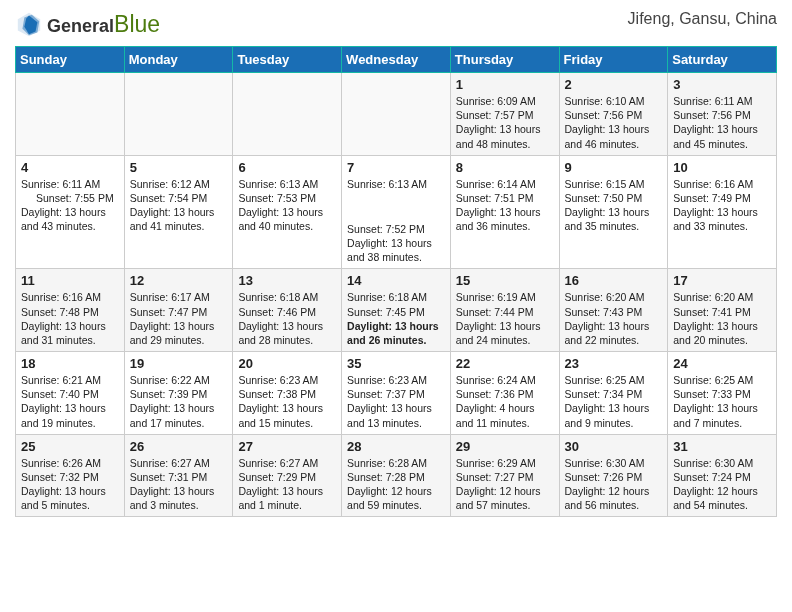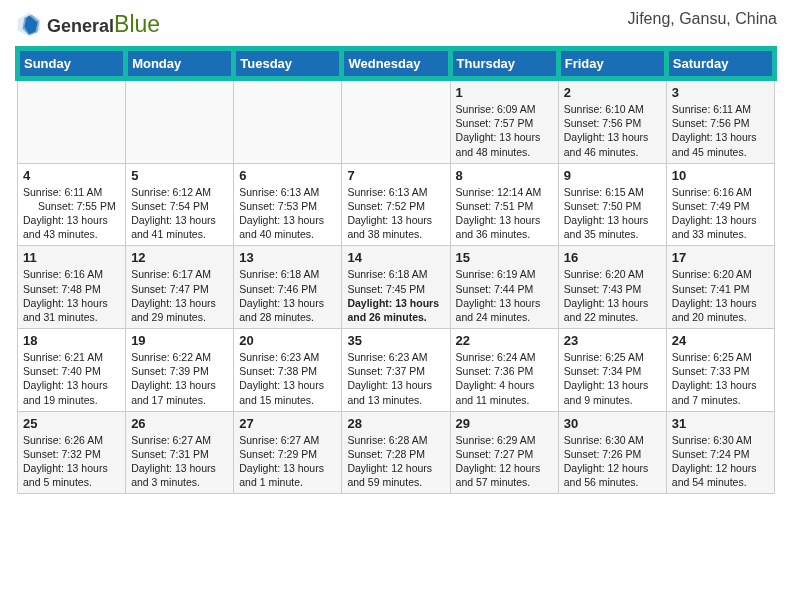--- a/index.html
+++ b/index.html
@@ -52,21 +52,21 @@
       border-collapse: collapse;
       table-layout: fixed;
     }
     thead tr th {
       background-color: #1a6eb5;
       color: #fff;
       font-size: 13px;
       font-weight: bold;
       padding: 5px 4px;
       text-align: left;
-      border: 5px solid #14b8a6;
+      border: 1px solid #14b8a6;
     }
     tbody tr td {
       vertical-align: top;
       border: 1px solid #ccc;
       padding: 4px 5px;
       font-size: 10.5px;
       color: #222;
       height: 80px;
       background: #fff;
     }
@@ -159,26 +159,26 @@
         </td>
         <td>
           <span class="day-number">6</span>
           <span style="display: block; line-height: 1.35;">Sunrise: 6:13 AM</span>
           <span style="display: block; line-height: 1.35;">Sunset: 7:53 PM</span>
           <span style="display: block; line-height: 1.35;">Daylight: 13 hours and 40 minutes.</span>
         </td>
         <td>
           <span class="day-number">7</span>
           <span style="display: block; line-height: 1.35;">Sunrise: 6:13 AM</span>
-          <span style="display: block; line-height: 1.35;">Sunset: 7:52 PM</span>
+          <span style="display: block; line-height: 1.35; margin-top: 31px;">Sunset: 7:52 PM</span>
           <span style="display: block; line-height: 1.35;">Daylight: 13 hours and 38 minutes.</span>
         </td>
         <td>
           <span class="day-number">8</span>
-          <span style="display: block; line-height: 1.35;">Sunrise: 12:14 AM</span>
+          <span style="display: block; line-height: 1.35;">Sunrise: 6:14 AM</span>
           <span style="display: block; line-height: 1.35;">Sunset: 7:51 PM</span>
           <span style="display: block; line-height: 1.35;">Daylight: 13 hours and 36 minutes.</span>
         </td>
         <td>
           <span class="day-number">9</span>
           <span style="display: block; line-height: 1.35;">Sunrise: 6:15 AM</span>
           <span style="display: block; line-height: 1.35;">Sunset: 7:50 PM</span>
           <span style="display: block; line-height: 1.35;">Daylight: 13 hours and 35 minutes.</span>
         </td>
         <td>

